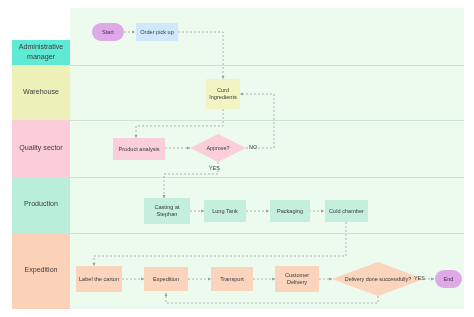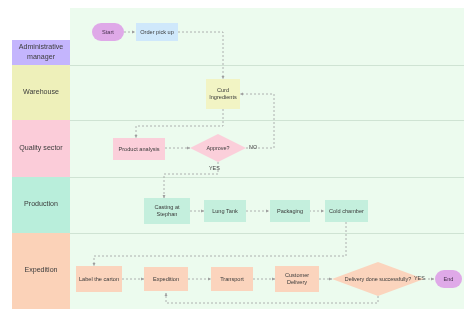--- a/index.html
+++ b/index.html
@@ -122,21 +122,21 @@
     white-space: nowrap;
   }
 </style>
 </head>
 <body>
 
 <div id="canvas">
   <div id="diagram">
 
     <div class="lane" style="top:0px;height:57px;">
-      <div class="lane-header" style="background:#c4b5fd;margin-top:32px;">Administrative manager</div>
+      <div class="lane-header" style="background:#5eead4;margin-top:32px;">Administrative manager</div>
       <div class="lane-body"></div>
     </div>
     <div class="lane" style="top:57px;height:55px;">
       <div class="lane-header" style="background:#eef0ba;text-align:right;">Warehouse</div>
       <div class="lane-body"></div>
     </div>
     <div class="lane" style="top:112px;height:57px;">
       <div class="lane-header" style="background:#fbccd9;">Quality sector</div>
       <div class="lane-body"></div>
     </div>

